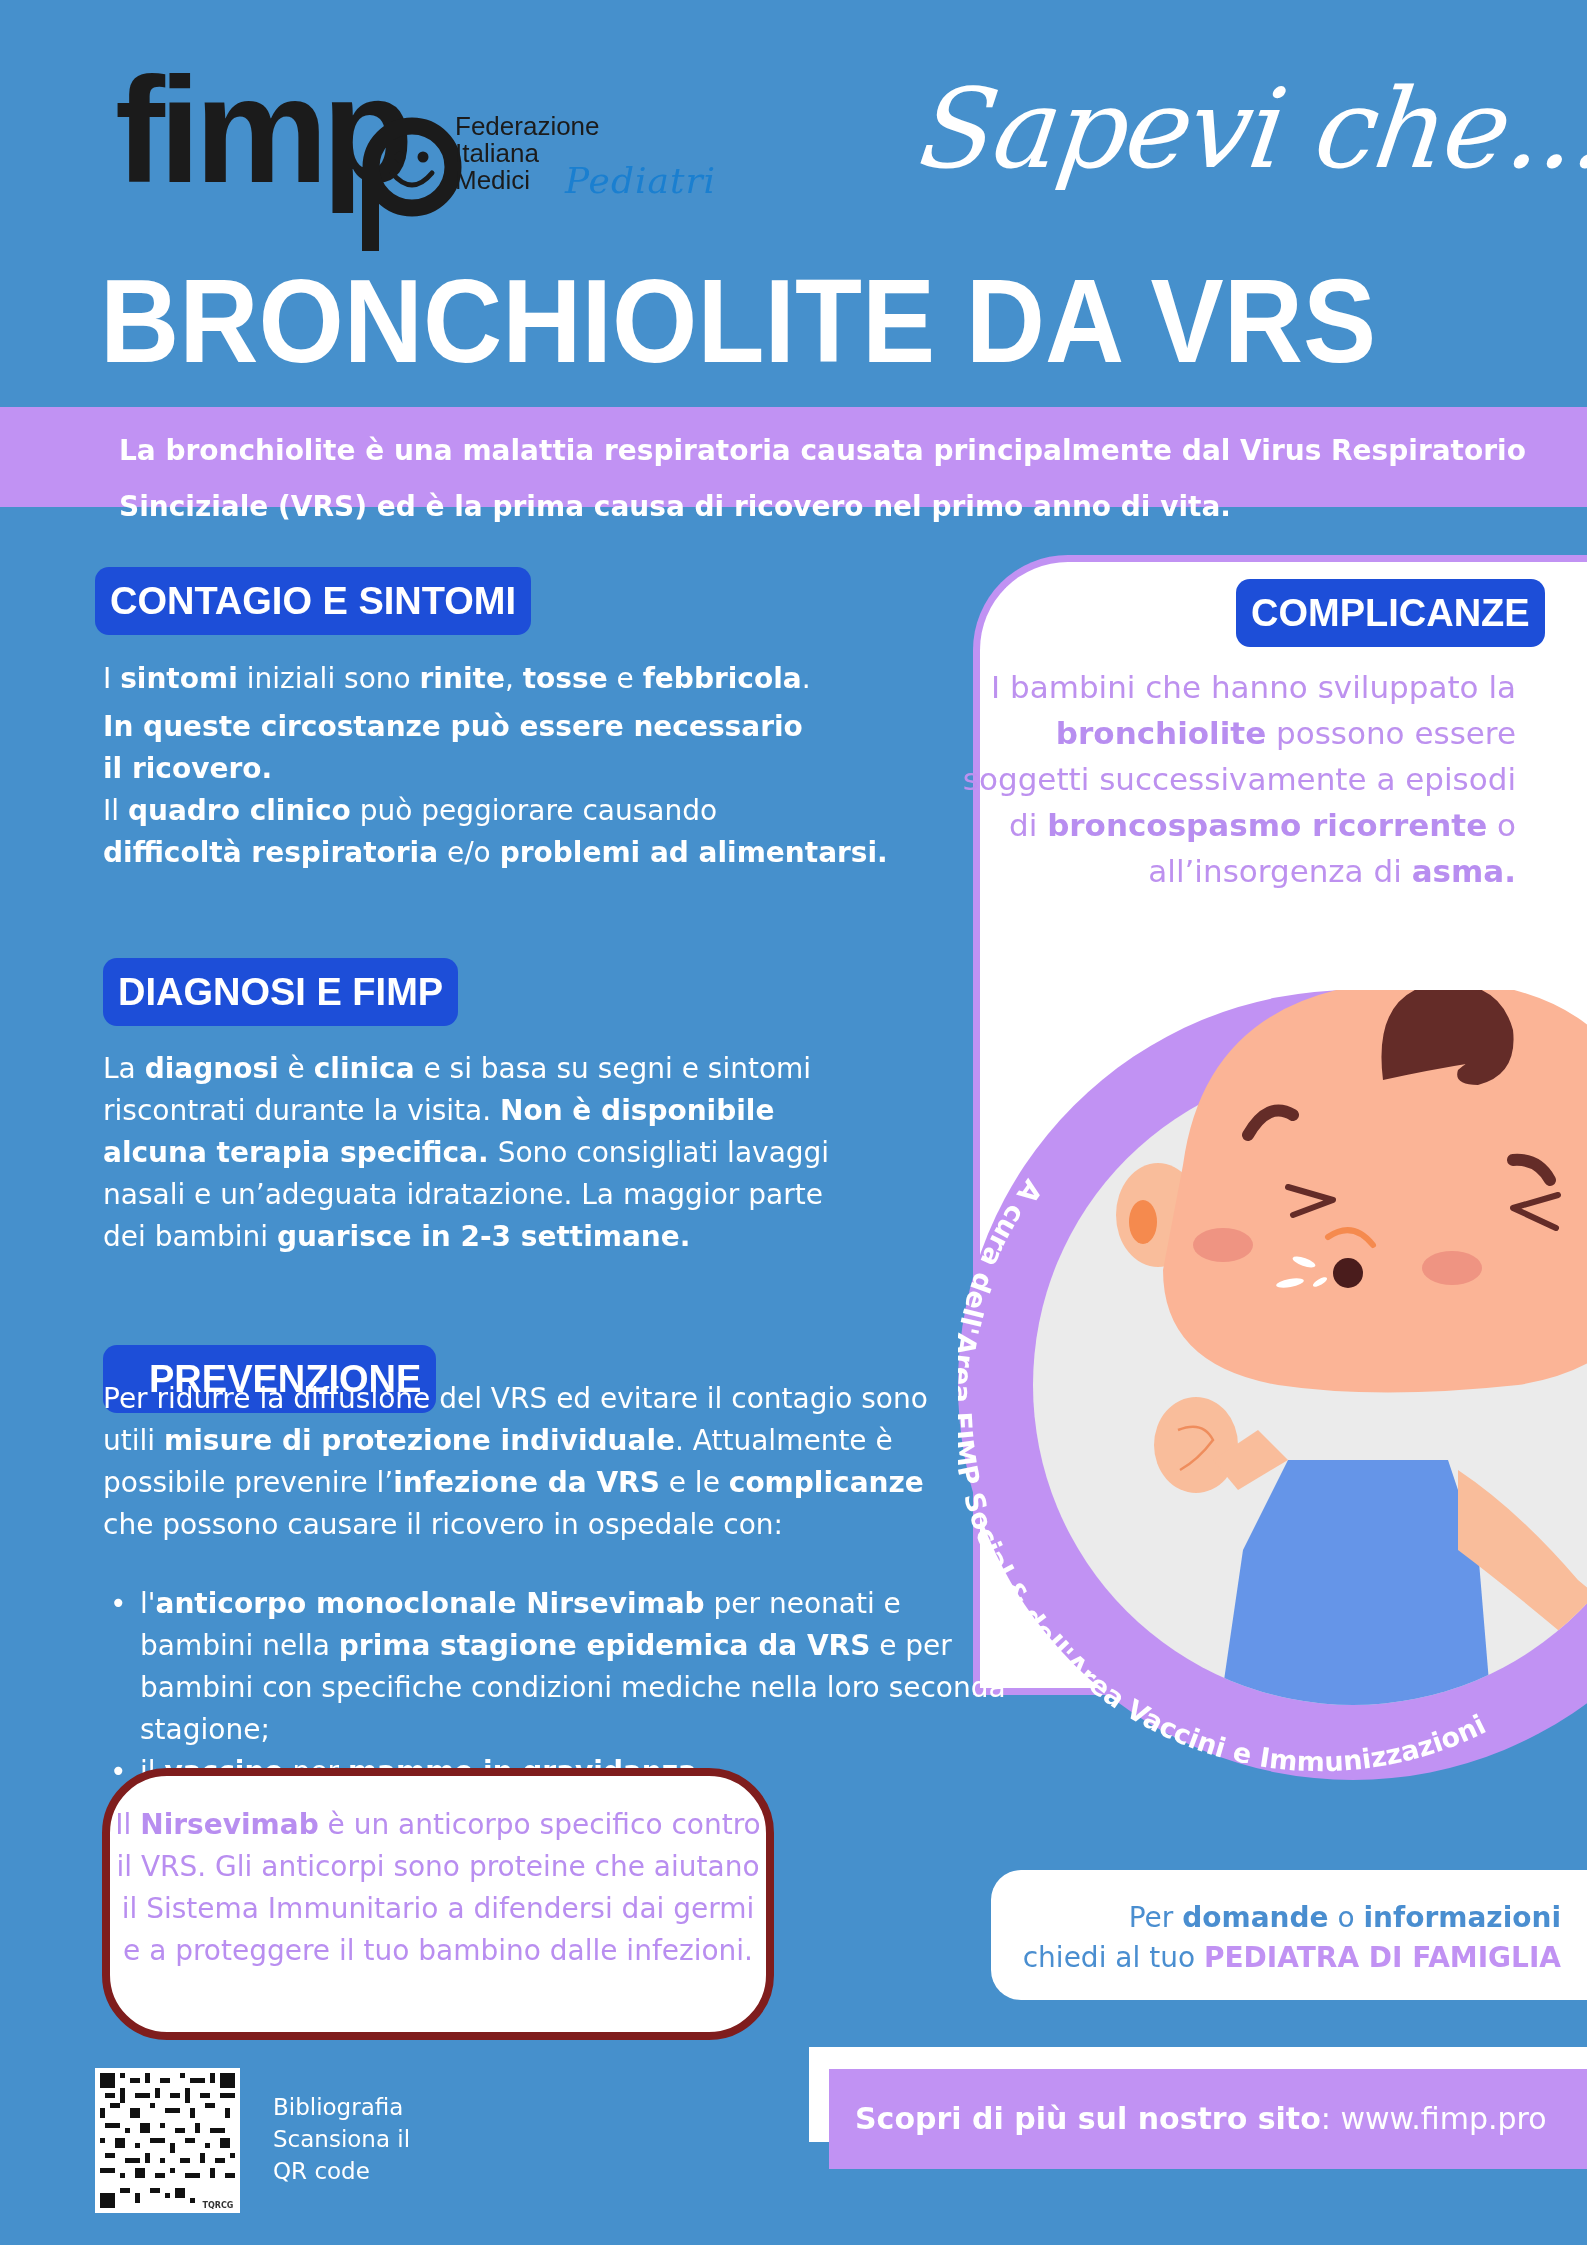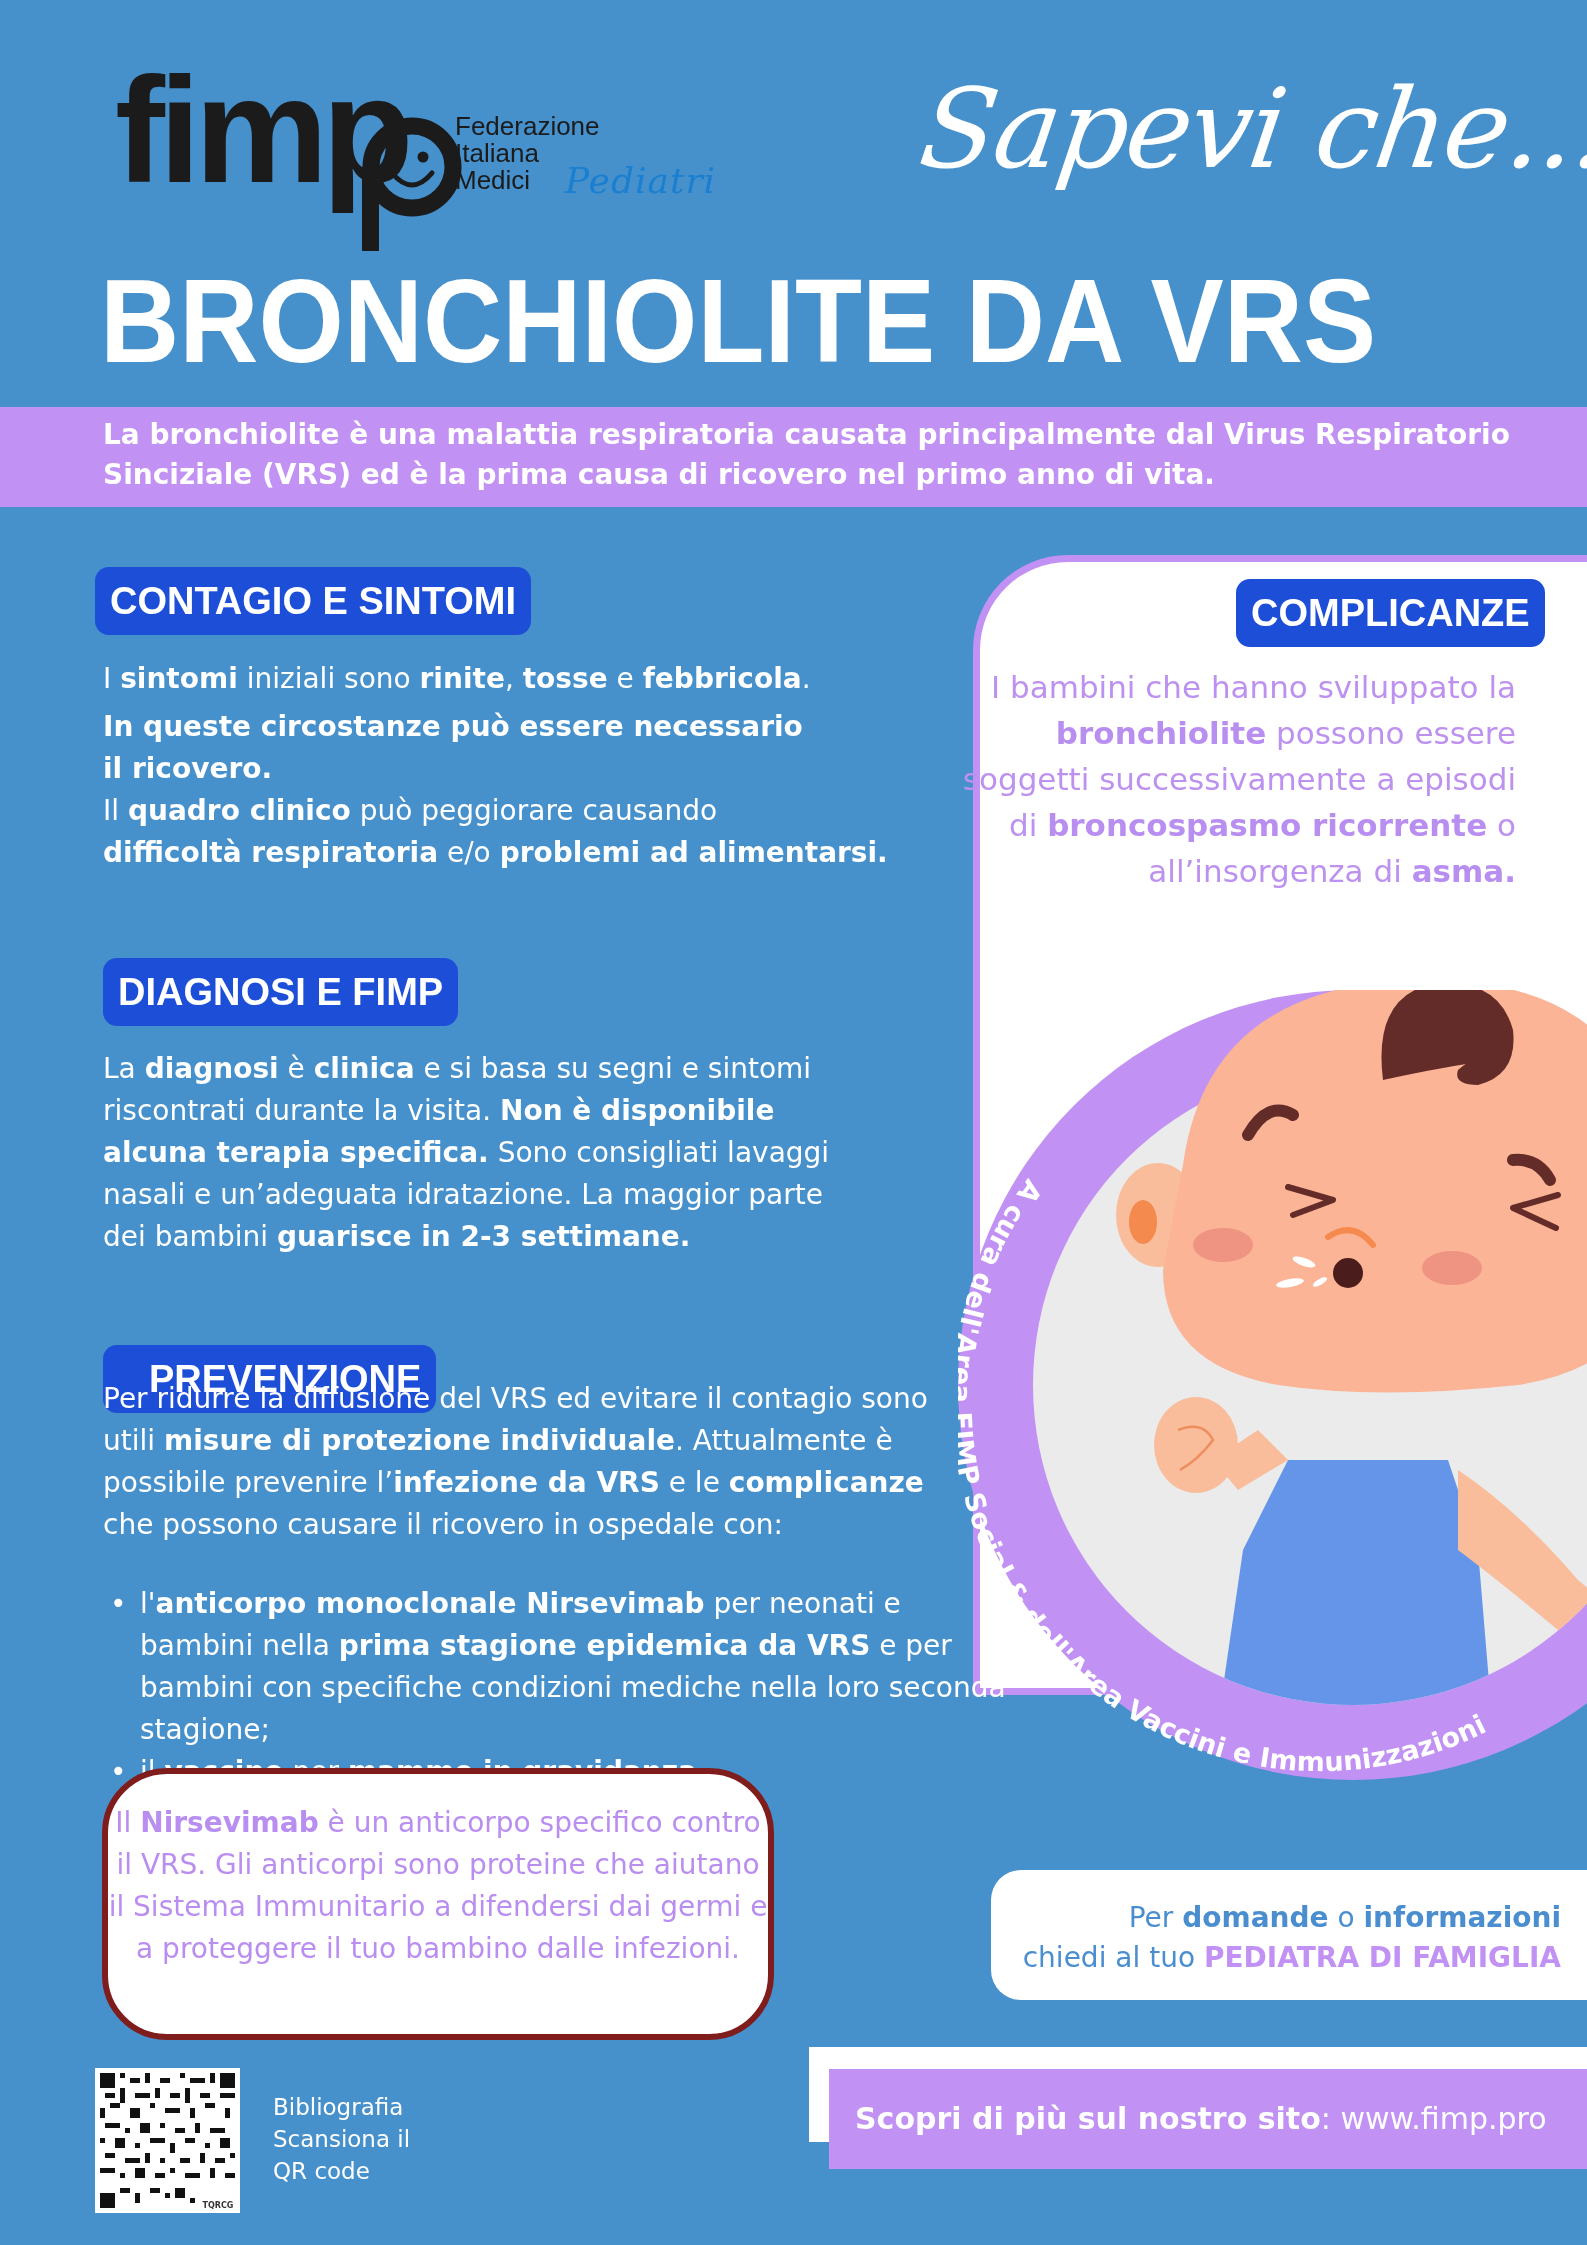--- a/index.html
+++ b/index.html
@@ -50,21 +50,21 @@
       transform: scaleX(0.93); transform-origin: left center;
     }
 
     .intro-band {
       left: 0; top: 407px; width: 1587px; height: 100px;
       background: #c192f3;
       padding: 8px 0 0 103px;
       font-weight: 700; font-size: 28px; line-height: 40px;
       color: #ffffff;
     }
-    .intro-band p { margin: 0; }
+    .intro-band p { margin: 16px; }
 
     
     .tag {
       position: absolute;
       background: #1d4ed8; color: #fff;
       font-family: "Liberation Sans", sans-serif; font-weight: 700;
       font-size: 38px; line-height: 68px; height: 68px;
       padding: 0 15px; border-radius: 14px;
       white-space: nowrap;
     }
@@ -92,21 +92,21 @@
 
     
     .baby-circle {
       left: 958px; top: 990px; width: 790px; height: 790px;
     }
 
     
     .nirse-box {
       left: 102px; top: 1768px; width: 672px; height: 272px;
       background: #ffffff;
-      border: 6px solid #7f1d1d;
+      border: 8px solid #7f1d1d;
       border-radius: 65px;
       text-align: center;
       padding-top: 28px;
       font-size: 28px; line-height: 42px; color: #b98ef0;
     }
     .nirse-box b { font-weight: 700; color: #b88ef0; }
 
     
     .contact-box {
       left: 991px; top: 1870px; width: 620px; height: 130px;

